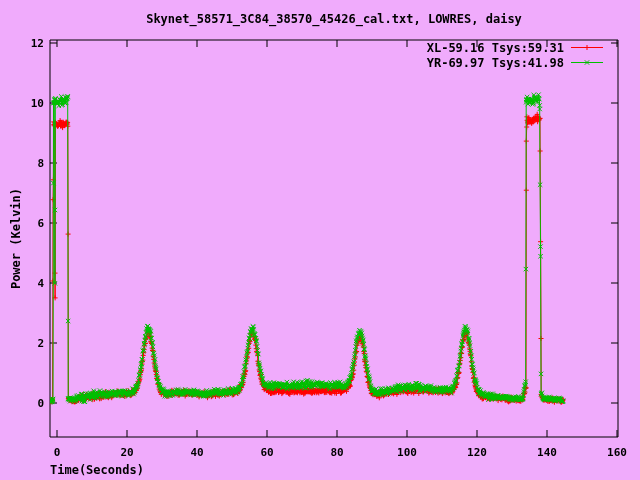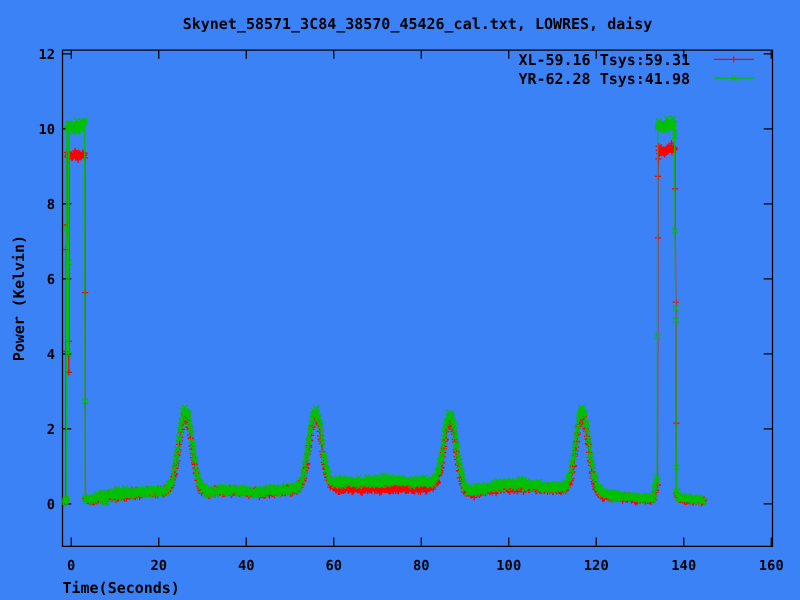--- a/index.html
+++ b/index.html
@@ -1,25 +1,25 @@
 <!DOCTYPE html>
 <html><head>
 <meta charset="utf-8">
 <style>
   html,body{margin:0;padding:0;background:#fff;}
-  .fig{position:relative;width:640px;height:480px;background:#3b82f6;overflow:hidden;
+  .fig{position:relative;width:640px;height:480px;background:#f0abfc;overflow:hidden;
        font-family:"DejaVu Sans Mono", monospace;color:#000;}
   .title{position:absolute;top:12px;left:50px;width:568px;text-align:center;
          font-size:12px;font-weight:bold;white-space:pre;}
   .xlabel{position:absolute;top:463px;left:50px;width:568px;text-align:left;
           font-size:12px;font-weight:bold;}
   .ylabel{position:absolute;left:-64px;top:231px;width:160px;height:15px;text-align:center;
           font-size:12px;font-weight:bold;transform:rotate(-90deg);}
   .legend{position:absolute;top:40px;right:36px;}
-  .legend-row{display:flex;justify-content:flex-end;align-items:center;gap:18px;height:15px;}
+  .legend-row{display:flex;justify-content:flex-end;align-items:center;gap:6px;height:15px;}
   .legend-row span{font-size:12px;font-weight:bold;white-space:pre;}
   svg#plot{position:absolute;left:0;top:0;}
   svg text{font-family:"DejaVu Sans Mono", monospace;font-weight:bold;font-size:11px;fill:#000;}
 </style>
 </head>
 <body>
 
 <div class="fig">
   <div class="title">Skynet_58571_3C84_38570_45426_cal.txt, LOWRES, daisy</div>
   <div class="ylabel">Power (Kelvin)</div>
@@ -75,19 +75,19 @@
     </svg>
 
   <div class="legend">
     <div class="legend-row">
       <span>XL-59.16 Tsys:59.31</span>
       <svg class="legend-sample" width="34" height="11">
           <path d="M1,5.5H33M14.5,5.5h5M17.0,3.0v5" stroke="#ff0000" fill="none"></path>
         </svg>
     </div>
     <div class="legend-row">
-      <span>YR-62.28 Tsys:41.98</span>
+      <span>YR-69.97 Tsys:41.98</span>
       <svg class="legend-sample" width="34" height="11">
           <path d="M1,5.5H33M14.8,3.3l4.4,4.4M14.8,7.7l4.4,-4.4" stroke="#00c000" fill="none"></path>
         </svg>
     </div>
   </div>
 </div>
 
 </body></html>

